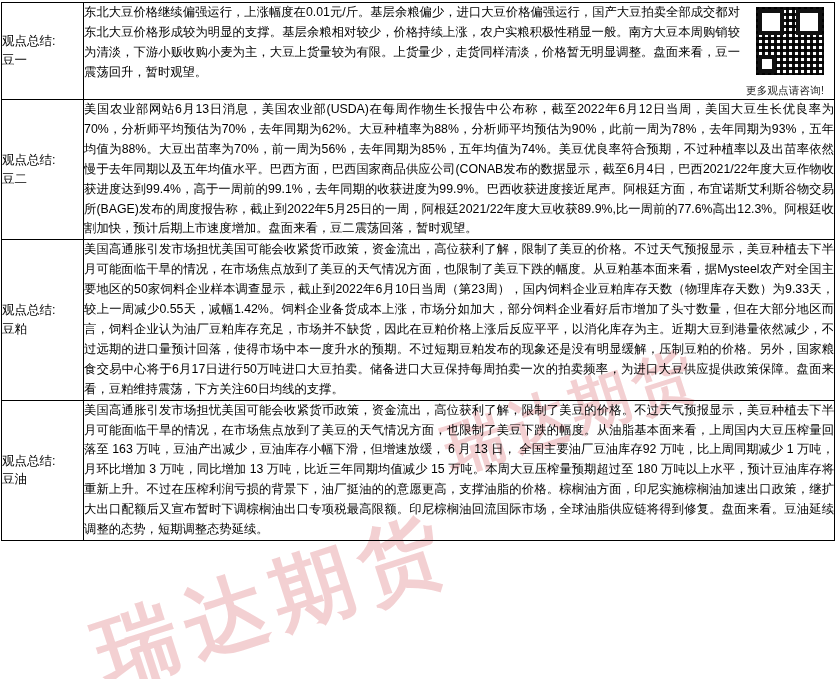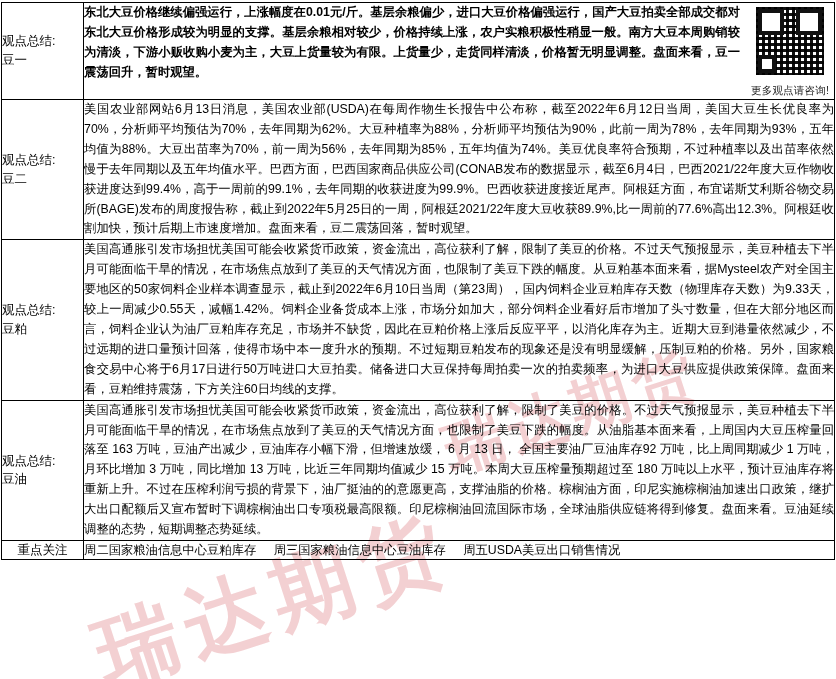--- a/index.html
+++ b/index.html
@@ -85,25 +85,23 @@
   }
 
   
   .row1-wrap {
     display: flex;
     align-items: flex-start;
     gap: 6px;
   }
   .row1-text {
     flex: 1 1 auto;
-    font-weight: bold;
   }
   .qr-block {
     flex: 0 0 88px;
-    text-align: center;
     padding-top: 2px;
   }
   .qr {
     width: 72px; height: 72px;
     margin: 0 auto;
     background:
       repeating-linear-gradient(to bottom, #111 0 3px, #fff 3px 6px),
       repeating-linear-gradient(to right, #111 0 3px, #fff 3px 6px);
     background-blend-mode: multiply;
     position: relative;
@@ -206,26 +204,18 @@
       </tr>
 
       <tr>
         <td class="label-cell">
           <span class="l1">观点总结:</span>
           <span class="l2">豆油</span>
         </td>
         <td class="body-cell">美国高通胀引发市场担忧美国可能会收紧货币政策，资金流出，高位获利了解，限制了美豆的价格。不过天气预报显示，美豆种植去下半月可能面临干旱的情况，在市场焦点放到了美豆的天气情况方面，也限制了美豆下跌的幅度。从油脂基本面来看，上周国内大豆压榨量回落至 163 万吨，豆油产出减少，豆油库存小幅下滑，但增速放缓， 6 月 13 日， 全国主要油厂豆油库存92 万吨，比上周同期减少 1 万吨，月环比增加 3 万吨，同比增加 13 万吨，比近三年同期均值减少 15 万吨。本周大豆压榨量预期超过至 180 万吨以上水平，预计豆油库存将重新上升。不过在压榨利润亏损的背景下，油厂挺油的的意愿更高，支撑油脂的价格。棕榈油方面，印尼实施棕榈油加速出口政策，继扩大出口配额后又宣布暂时下调棕榈油出口专项税最高限额。印尼棕榈油回流国际市场，全球油脂供应链将得到修复。盘面来看。豆油延续调整的态势，短期调整态势延续。</td>
       </tr>
 
-      <tr>
-        <td class="focus-label">重点关注</td>
-        <td class="focus-body">
-          <span class="item">周二国家粮油信息中心豆粕库存</span>
-          <span class="item">周三国家粮油信息中心豆油库存</span>
-          <span class="item">周五USDA美豆出口销售情况</span>
-        </td>
-      </tr>
 
     </tbody>
   </table>
 
 
 </div>
 
 </body></html>

